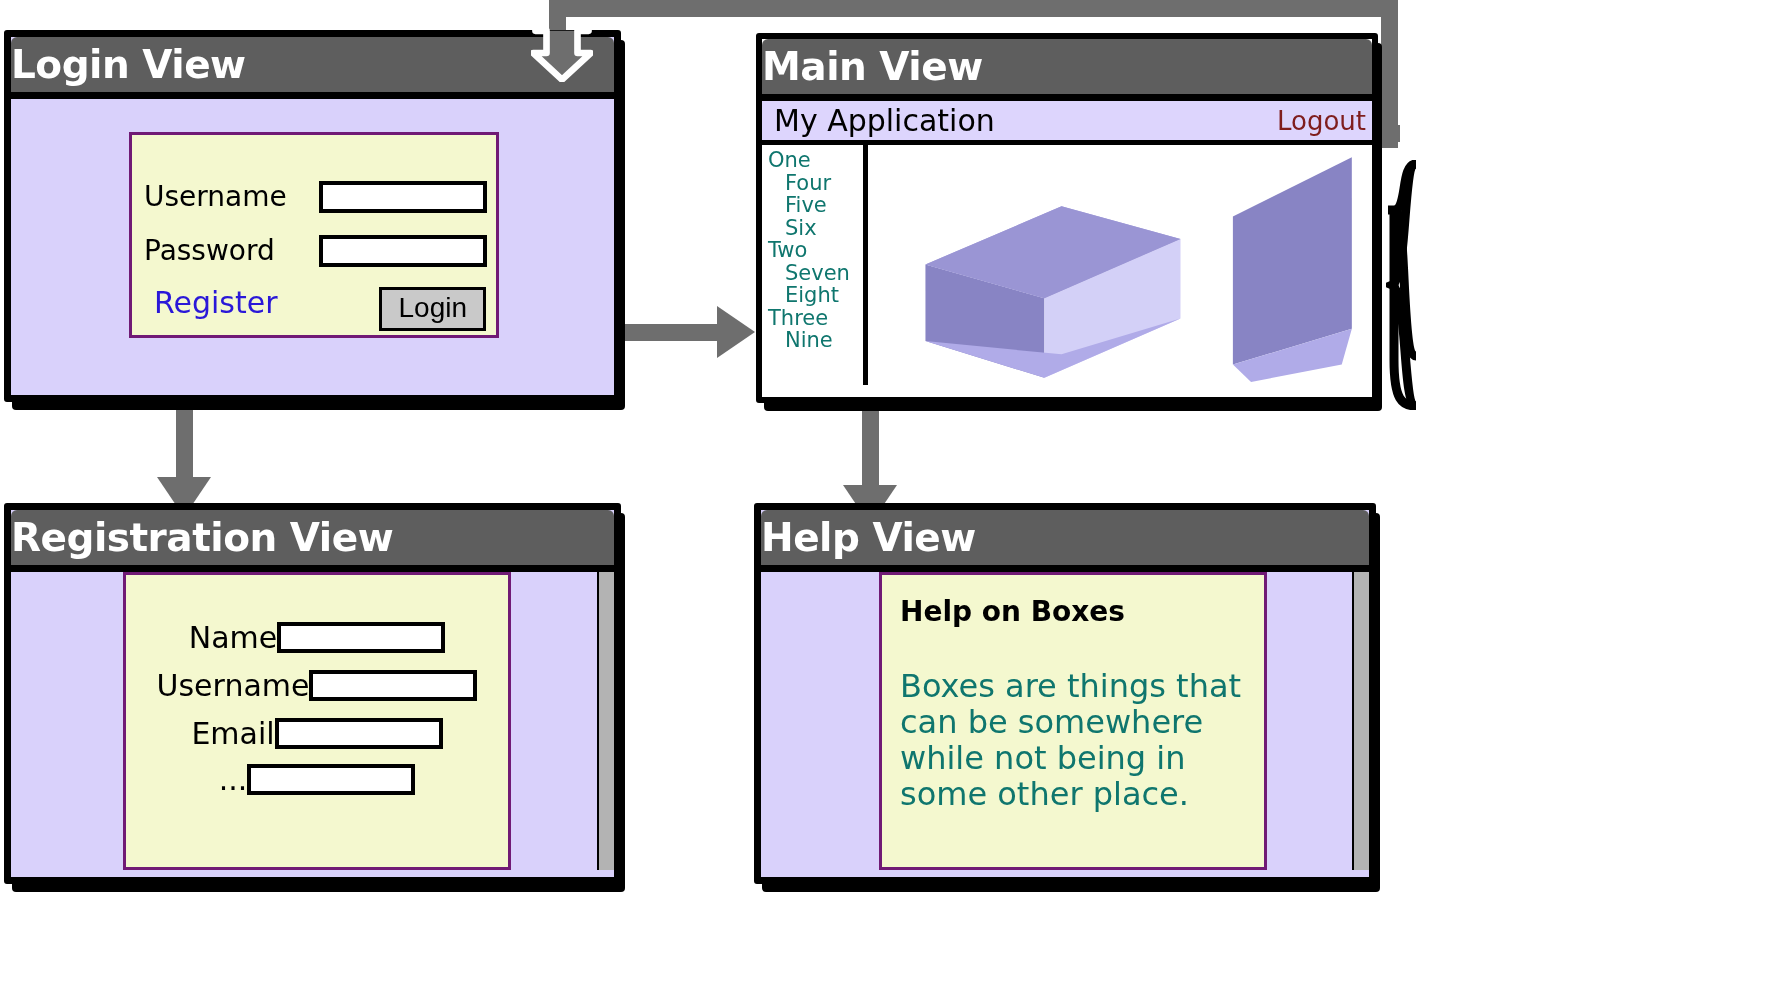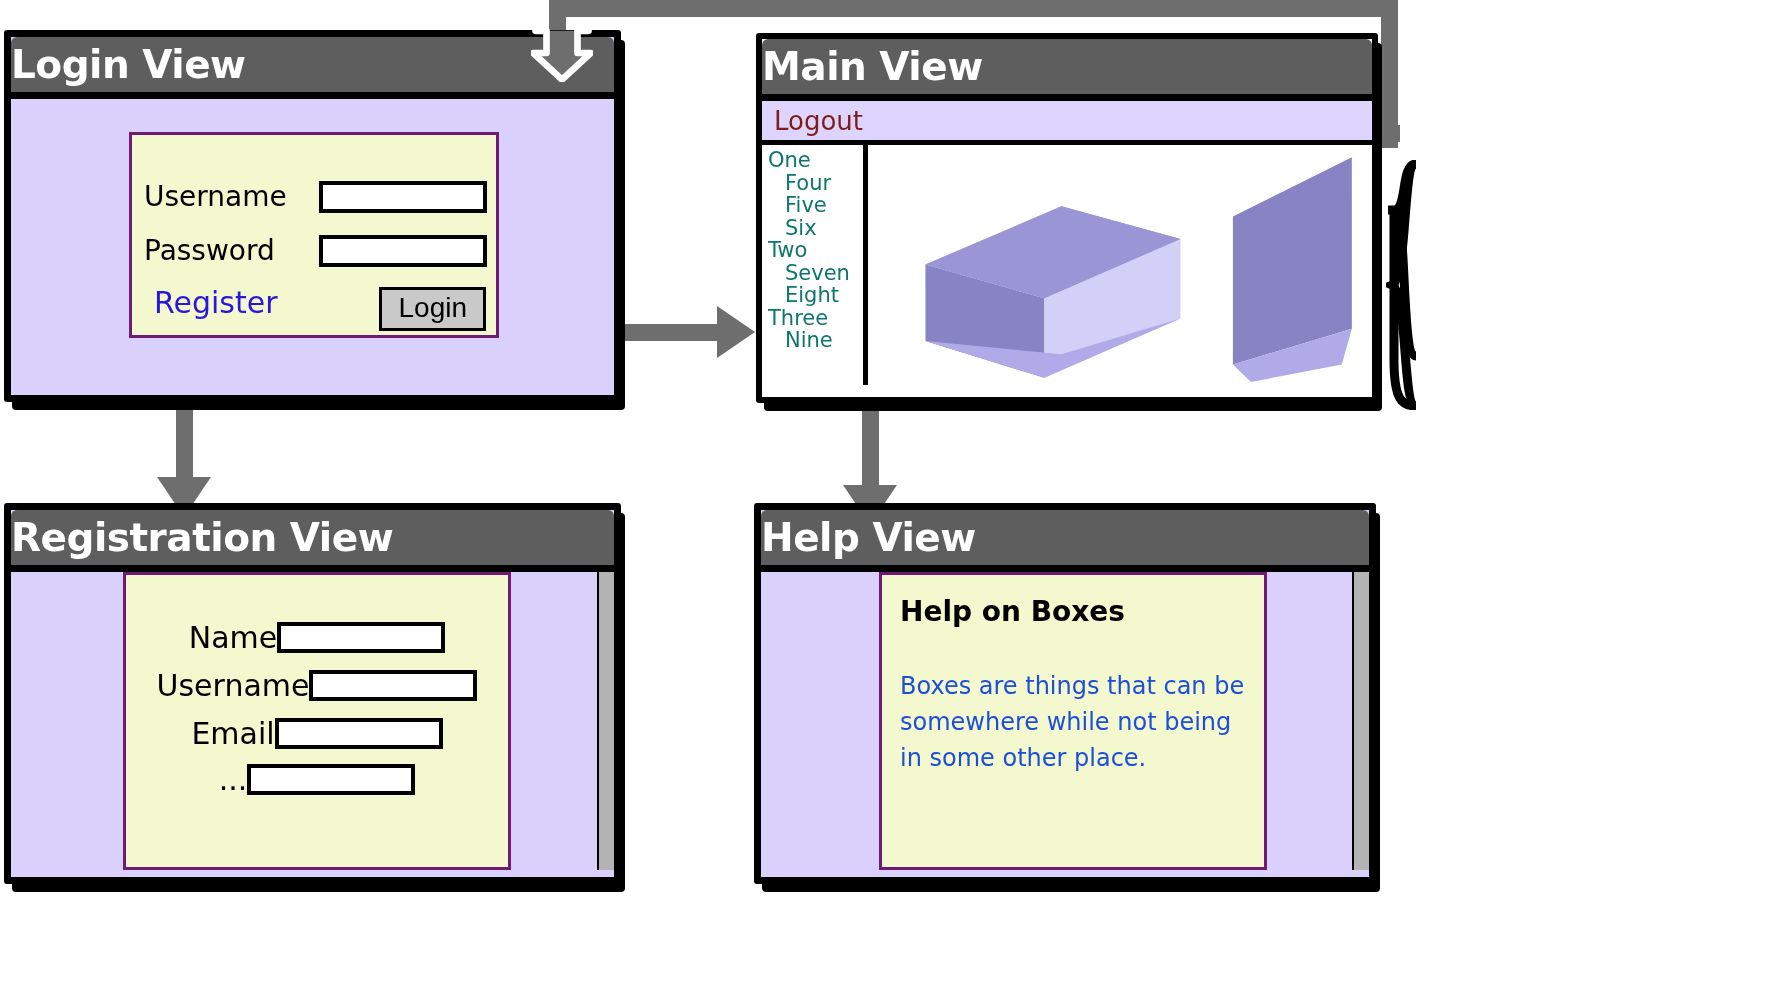--- a/index.html
+++ b/index.html
@@ -99,21 +99,21 @@
   #reg-form .field-input { width: 168px; height: 31px; }
   .scrollbar-v {
     position: absolute; right: 0; top: 0; bottom: 0; width: 17px;
     background: #b3b3b3; border-left: 2px solid #000;
   }
 
   
   #help-view { left: 754px; top: 503px; width: 622px; height: 381px; }
   #help-card { left: 118px; top: 0px; width: 388px; height: 100%; padding: 20px 18px; }
   .help-heading { font-size: 28px; font-weight: bold; color: #000; }
-  .help-body { margin-top: 40px; font-size: 24px; color: #1d4ed8; line-height: 36px; }
+  .help-body { margin-top: 40px; font-size: 32px; color: #0f766e; line-height: 36px; }
 
   
   .conn { position: absolute; background: #6e6e6e; }
   .arrow-down-gray {
     position: absolute; width: 0; height: 0;
     border-left: 27px solid transparent;
     border-right: 27px solid transparent;
     border-top: 40px solid #6e6e6e;
   }
   .arrow-right-gray {
@@ -186,20 +186,21 @@
 
   <div class="window" id="main-view">
     <div class="win-shadow"></div>
     <div class="win-body">
       <div class="titlebar">
         <span class="titlebar-text">Main View</span>
       </div>
       <div class="win-content">
 
         <div class="app-bar">
+          <span class="app-title">My Application</span>
           <a class="app-logout">Logout</a>
         </div>
 
         <div class="main-split">
           <div class="tree-pane">
             <div class="tree-item">One</div>
             <div class="tree-item lvl2">Four</div>
             <div class="tree-item lvl2">Five</div>
             <div class="tree-item lvl2">Six</div>
             <div class="tree-item">Two</div>

